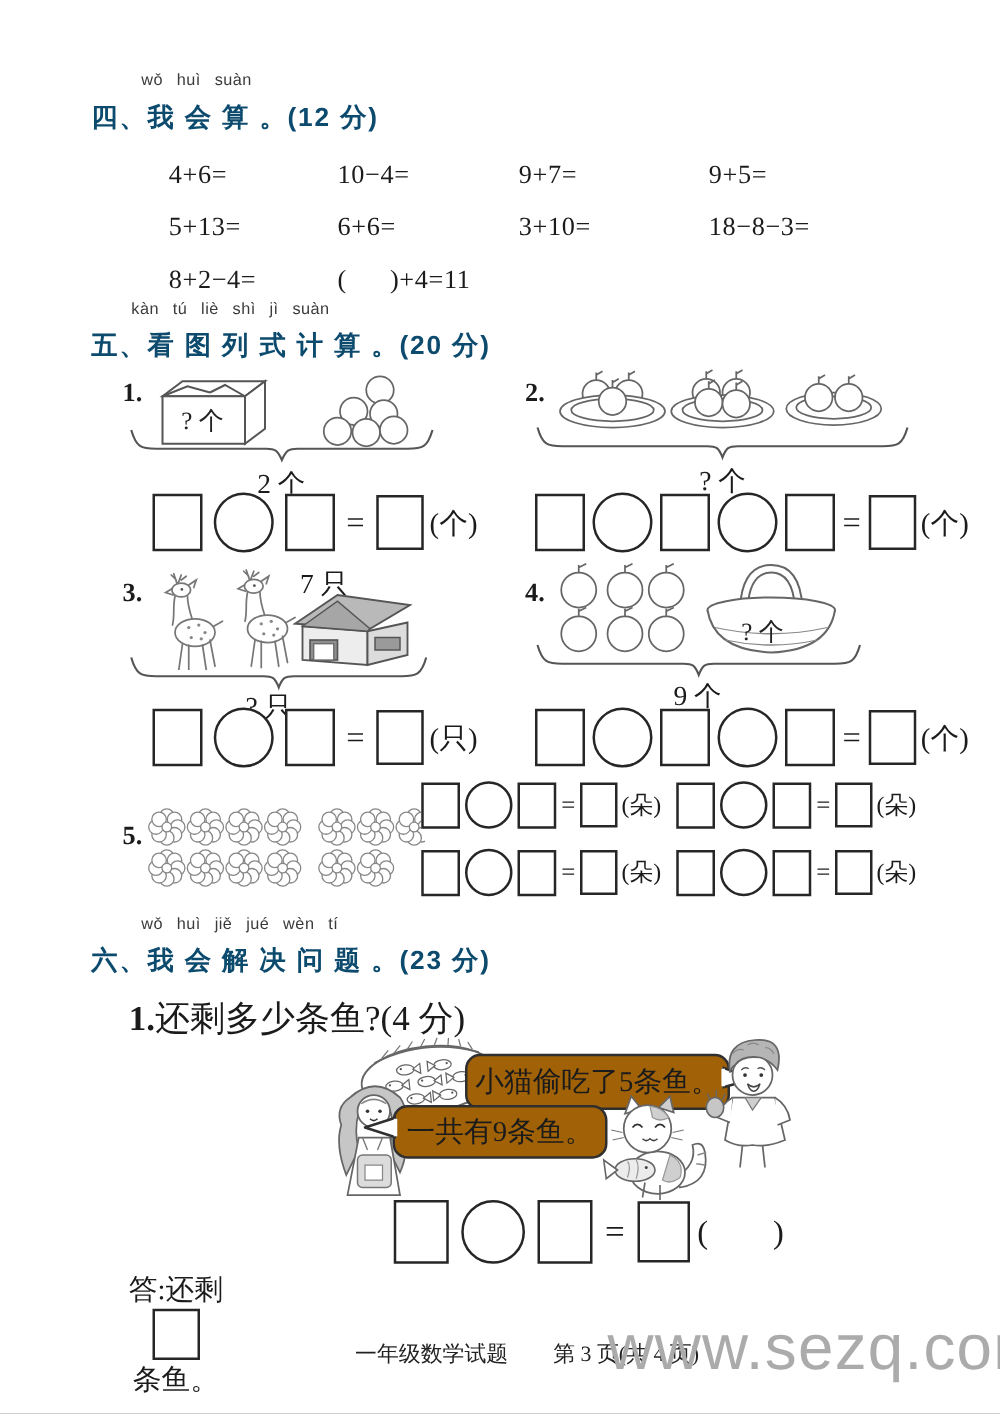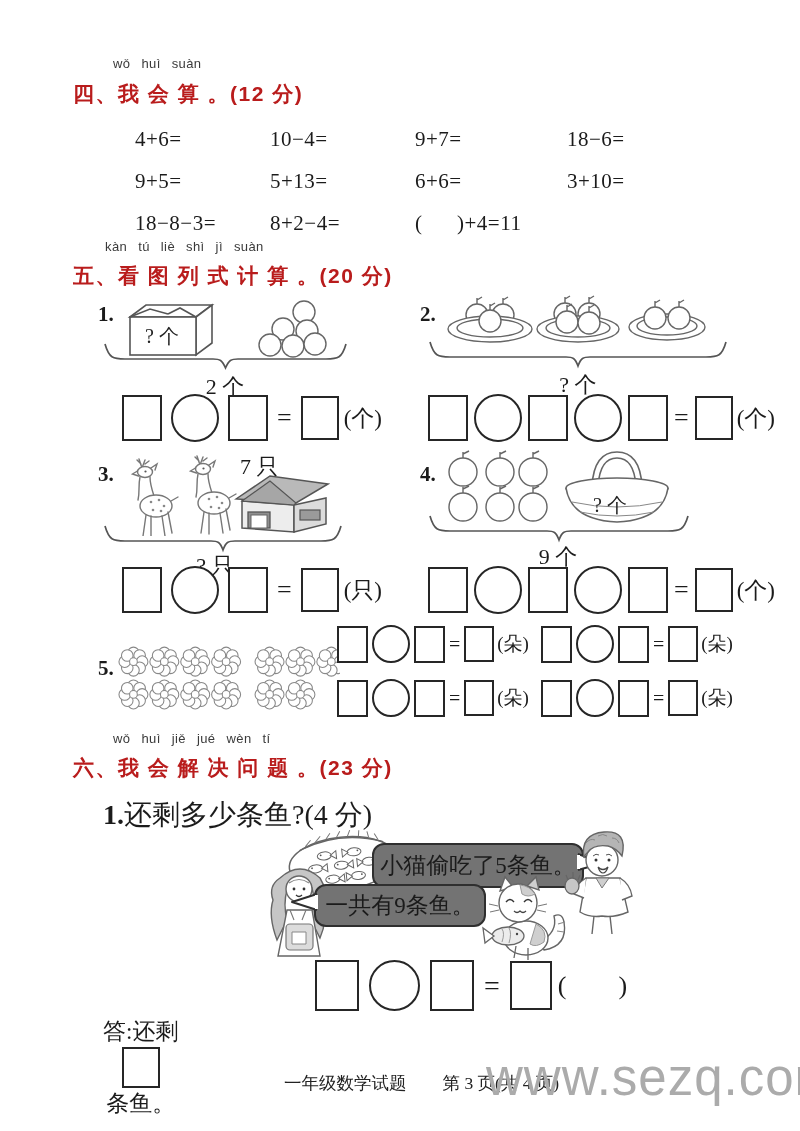--- a/index.html
+++ b/index.html
@@ -1,21 +1,21 @@
 <!DOCTYPE html>
 <html><head>
 <meta charset="utf-8">
 <style>
   html,body{margin:0;padding:0;background:#888;}
   #page{position:relative;width:800px;height:1131px;background:#fff;margin:0 auto;overflow:hidden;
         font-family:"Liberation Serif",serif;color:#1b1b1b;}
   .abs{position:absolute;}
   .pinyin{font-family:"Liberation Sans",sans-serif;font-size:13px;color:#3a3a3a;
           word-spacing:7px;letter-spacing:.4px;}
-  .h{font-family:"Liberation Sans",sans-serif;font-weight:bold;font-size:21px;color:#b91c1c;
+  .h{font-family:"Liberation Sans",sans-serif;font-weight:bold;font-size:21px;color:#0c4a6e;
      letter-spacing:1.5px;white-space:pre;}
   .mgrid{display:grid;grid-template-columns:135px 145px 152px auto;grid-auto-rows:42px;
          font-size:21px;}
   .mgrid span{white-space:pre;line-height:42px;letter-spacing:.5px;margin-left:30px;}
   .pnum{font-size:21px;font-weight:bold;}
   .lbl{font-size:22px;white-space:pre;}
   .ctr{text-align:center;}
   
   .eq{display:flex;align-items:center;}
   .eq .sq{width:36px;height:42px;border:2.2px solid #262626;background:#fff;margin-right:9px;flex:none;}
@@ -29,41 +29,40 @@
   .eq.small .ci{width:34px;height:34px;margin-right:4px;border-width:2px;}
   .eq.small .eqs{font-size:20px;margin-right:4px;}
   .eq.small .ans{width:26px;height:32px;margin-right:3px;border-width:2px;}
   .eq.small .unit{font-size:19px;}
   .eq.big .sq{width:40px;height:47px;margin-right:10px;}
   .eq.big .ci{width:47px;height:47px;margin-right:10px;}
   .eq.big .eqs{font-size:28px;margin-right:10px;}
   .eq.big .ans{width:38px;height:45px;margin-right:6px;}
   .eq.big .unit{font-size:26px;}
   
-  .bubble{border:2px solid #2f2f2f;border-radius:12px;background:#737373;
+  .bubble{border:2px solid #2f2f2f;border-radius:12px;background:#a16207;
           display:flex;align-items:center;justify-content:center;font-size:23px;white-space:pre;}
   .ansline{display:flex;align-items:center;font-size:23px;flex-direction:column;}
   .ansbox{width:34px;height:37px;border:2px solid #262626;margin:0 8px;flex:none;}
   .footer{font-size:17.5px;color:#222;display:flex;gap:16px;white-space:pre;}
   .wm{font-family:"Liberation Sans",sans-serif;font-size:51px;color:#ababab;letter-spacing:1px;}
   svg{display:block;}
 </style>
 </head>
 <body>
 
 <div id="page">
 
   <div class="abs pinyin" style="left:113px;top:56px;">wǒ huì suàn</div>
   <div class="abs h" style="left:73px;top:80px;">四、我 会 算 。(12 分)</div>
 
   <div class="abs mgrid" style="left:105px;top:118px;width:640px;">
     <span>4+6=</span>
     <span>10−4=</span>
     <span>9+7=</span>
-    <span>18−6=</span>
     <span>9+5=</span>
     <span>5+13=</span>
     <span>6+6=</span>
     <span>3+10=</span>
     <span>18−8−3=</span>
     <span>8+2−4=</span>
     <span>(      )+4=11</span>
   </div>
 
   <div class="abs pinyin" style="left:105px;top:239px;">kàn tú liè shì jì suàn</div>

